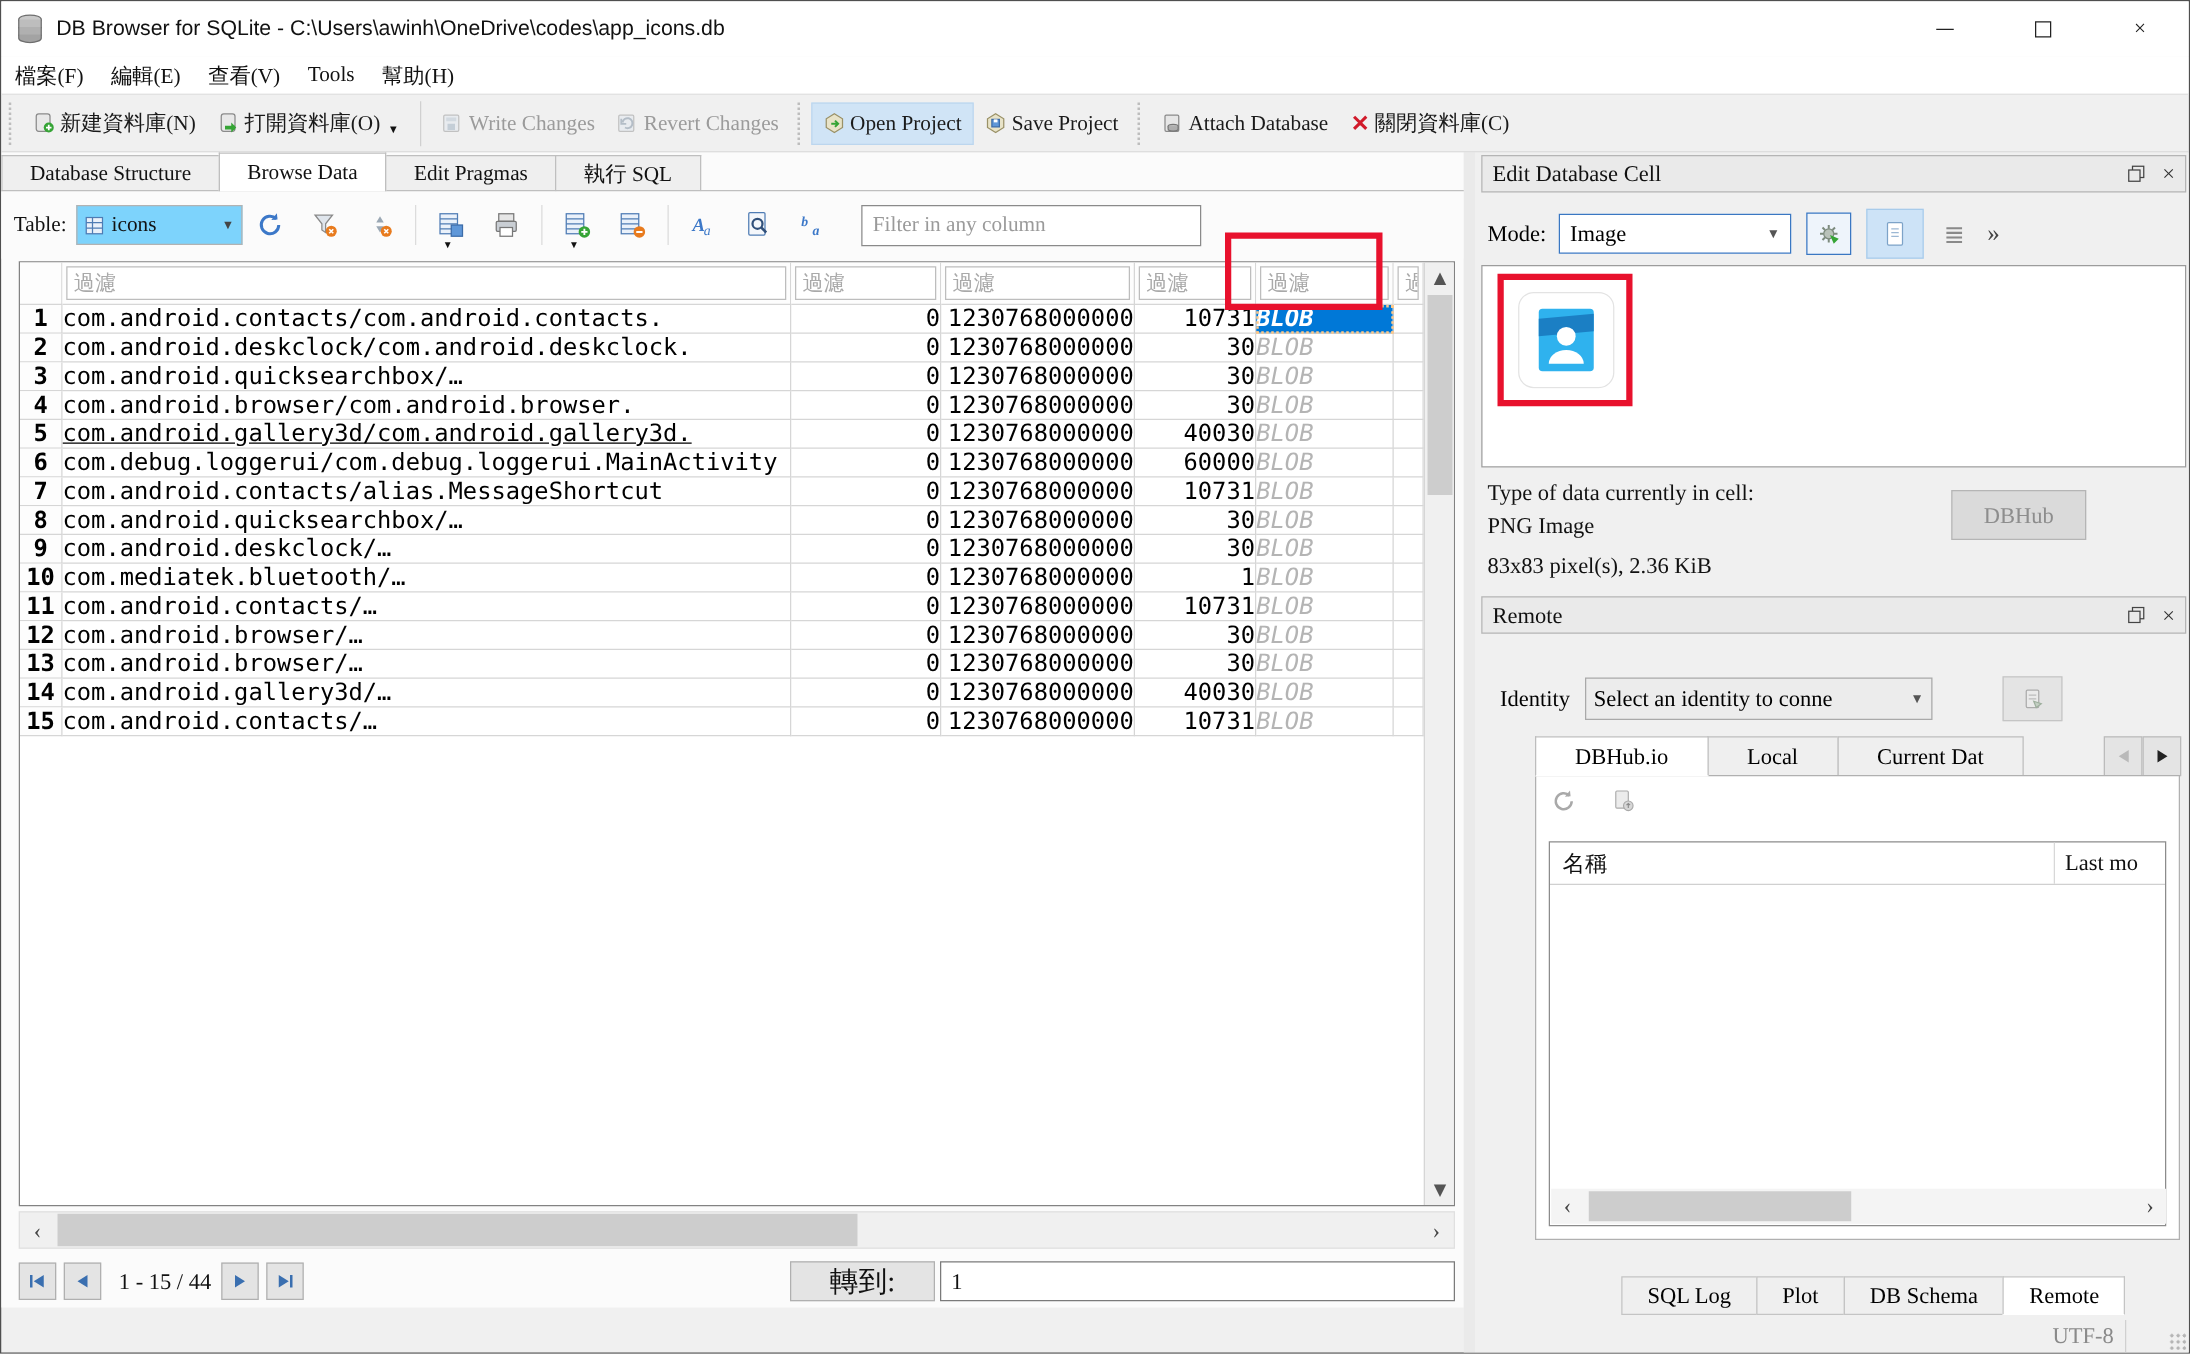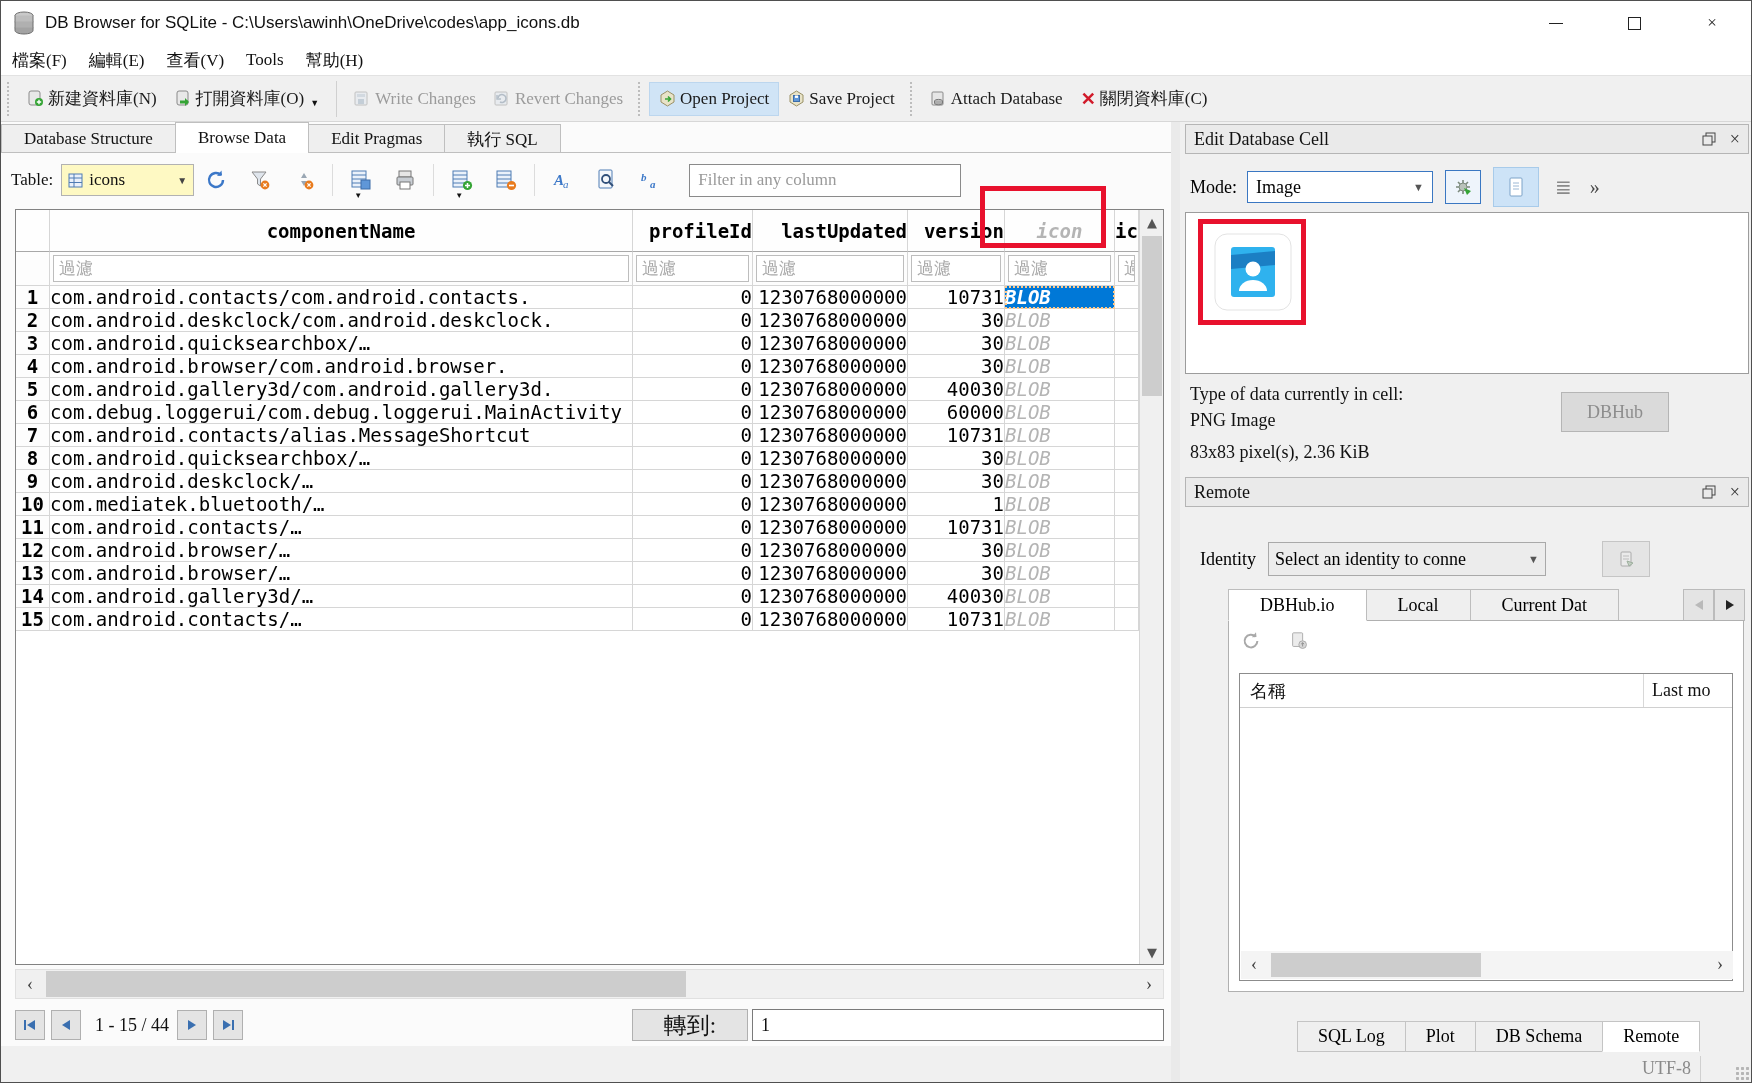--- a/index.html
+++ b/index.html
@@ -34,21 +34,21 @@
 
   
   .left-page{position:absolute;left:0;top:121px;width:1170px;height:924px;background:#fbfbfb;}
   .maintabs{position:absolute;left:0;top:2px;height:29px;display:flex;font-size:17px;color:#111;}
   .mtab{padding:4px 22px;background:#efefef;border:1px solid #bfbfbf;border-bottom:none;margin-right:-1px;display:flex;align-items:center;}
   .mtab.active{background:#fff;position:relative;z-index:3;height:31px;margin-top:-2px;}
   .tabline{position:absolute;left:0;top:30px;width:1170px;height:1px;background:#bfbfbf;z-index:1;}
 
   
   .browsebar{position:absolute;left:0;top:31px;width:1170px;height:54px;background:#fbfbfb;display:flex;align-items:center;font-size:17px;color:#111;}
-  .tcombo{display:flex;align-items:center;gap:6px;width:133px;height:32px;background:#fef9c3;border:1px solid #b2b2b2;padding:0 6px;margin-left:8px;}
+  .tcombo{display:flex;align-items:center;gap:6px;width:133px;height:32px;background:#7dd3fc;border:1px solid #b2b2b2;padding:0 6px;margin-left:8px;}
   .tcombo .v{margin-left:auto;font-size:10px;color:#444;}
   .bicon{width:22px;height:22px;margin:0 11px;position:relative;}
   .bsep{width:1px;height:32px;background:#dcdcdc;margin:0 6px;}
   .bicon .mini-drop{position:absolute;left:4px;top:22px;font-size:8px;color:#111;}
   .filterbox{width:272px;height:33px;border:1px solid #8a8a8a;background:#fff;color:#9a9a9a;font-size:17px;padding:0 8px;display:flex;align-items:center;margin-left:16px;}
 
   
   .grid{position:absolute;left:14px;top:87px;width:1149px;height:756px;background:#fff;border:1px solid #828282;}
   .grow{display:flex;width:1123px;}
   .gcell{border-right:1px solid #d6d6d6;border-bottom:1px solid #d6d6d6;overflow:hidden;white-space:nowrap;
@@ -302,29 +302,20 @@
           <path d="M13 13 l4 4" stroke="#31507a" stroke-width="2"></path>
         </svg>
       <svg class="bicon" viewBox="0 0 22 22">
           <text x="1" y="12" font-size="11" font-style="italic" font-weight="bold" fill="#3c78c8" font-family="serif">b</text>
           <text x="10" y="19" font-size="11" font-style="italic" font-weight="bold" fill="#3c78c8" font-family="serif">a</text>
         </svg>
       <div class="filterbox">Filter in any column</div>
     </div>
 
     <div class="grid">
-      <div class="ghead grow" id="grid-header">
-          <div class="gcell c-num" style="width: 34px;"></div>
-          <div class="gcell c-name" style="width: 583px;">componentName</div>
-          <div class="gcell c-r" style="width: 120px;">profileId</div>
-          <div class="gcell c-r" style="width: 155px;">lastUpdated</div>
-          <div class="gcell c-r" style="width: 97px;">version</div>
-          <div class="gcell c-blob" style="width: 110px;">icon</div>
-          <div class="gcell c-clip" style="width: 24px;">ic</div>
-        </div>
       <div class="gfilter grow" id="grid-filter">
           <div class="gcell" style="width: 34px;"></div>
           <div class="gcell" style="width: 583px;">
             <div class="fin">過濾</div>
           </div>
           <div class="gcell" style="width: 120px;">
             <div class="fin">過濾</div>
           </div>
           <div class="gcell" style="width: 155px;">
             <div class="fin">過濾</div>
@@ -371,21 +362,21 @@
             <div class="gcell c-num" style="width: 34px;">4</div>
             <div class="gcell c-name" style="width: 583px;">com.android.browser/com.android.browser.</div>
             <div class="gcell c-r" style="width: 120px;">0</div>
             <div class="gcell c-r" style="width: 155px;">1230768000000</div>
             <div class="gcell c-r" style="width: 97px;">30</div>
             <div class="gcell c-blob" style="width: 110px;">BLOB</div>
             <div class="gcell c-clip" style="width: 24px;"></div>
           </div>
           <div class="grow">
             <div class="gcell c-num" style="width: 34px;">5</div>
-            <div class="gcell c-name" style="width: 583px;">com.android.gallery3d/com.android.gallery3d.</div>
+            <div class="gcell c-name" style="width: 583px; text-decoration: underline;">com.android.gallery3d/com.android.gallery3d.</div>
             <div class="gcell c-r" style="width: 120px;">0</div>
             <div class="gcell c-r" style="width: 155px;">1230768000000</div>
             <div class="gcell c-r" style="width: 97px;">40030</div>
             <div class="gcell c-blob" style="width: 110px;">BLOB</div>
             <div class="gcell c-clip" style="width: 24px;"></div>
           </div>
           <div class="grow">
             <div class="gcell c-num" style="width: 34px;">6</div>
             <div class="gcell c-name" style="width: 583px;">com.debug.loggerui/com.debug.loggerui.MainActivity</div>
             <div class="gcell c-r" style="width: 120px;">0</div>

